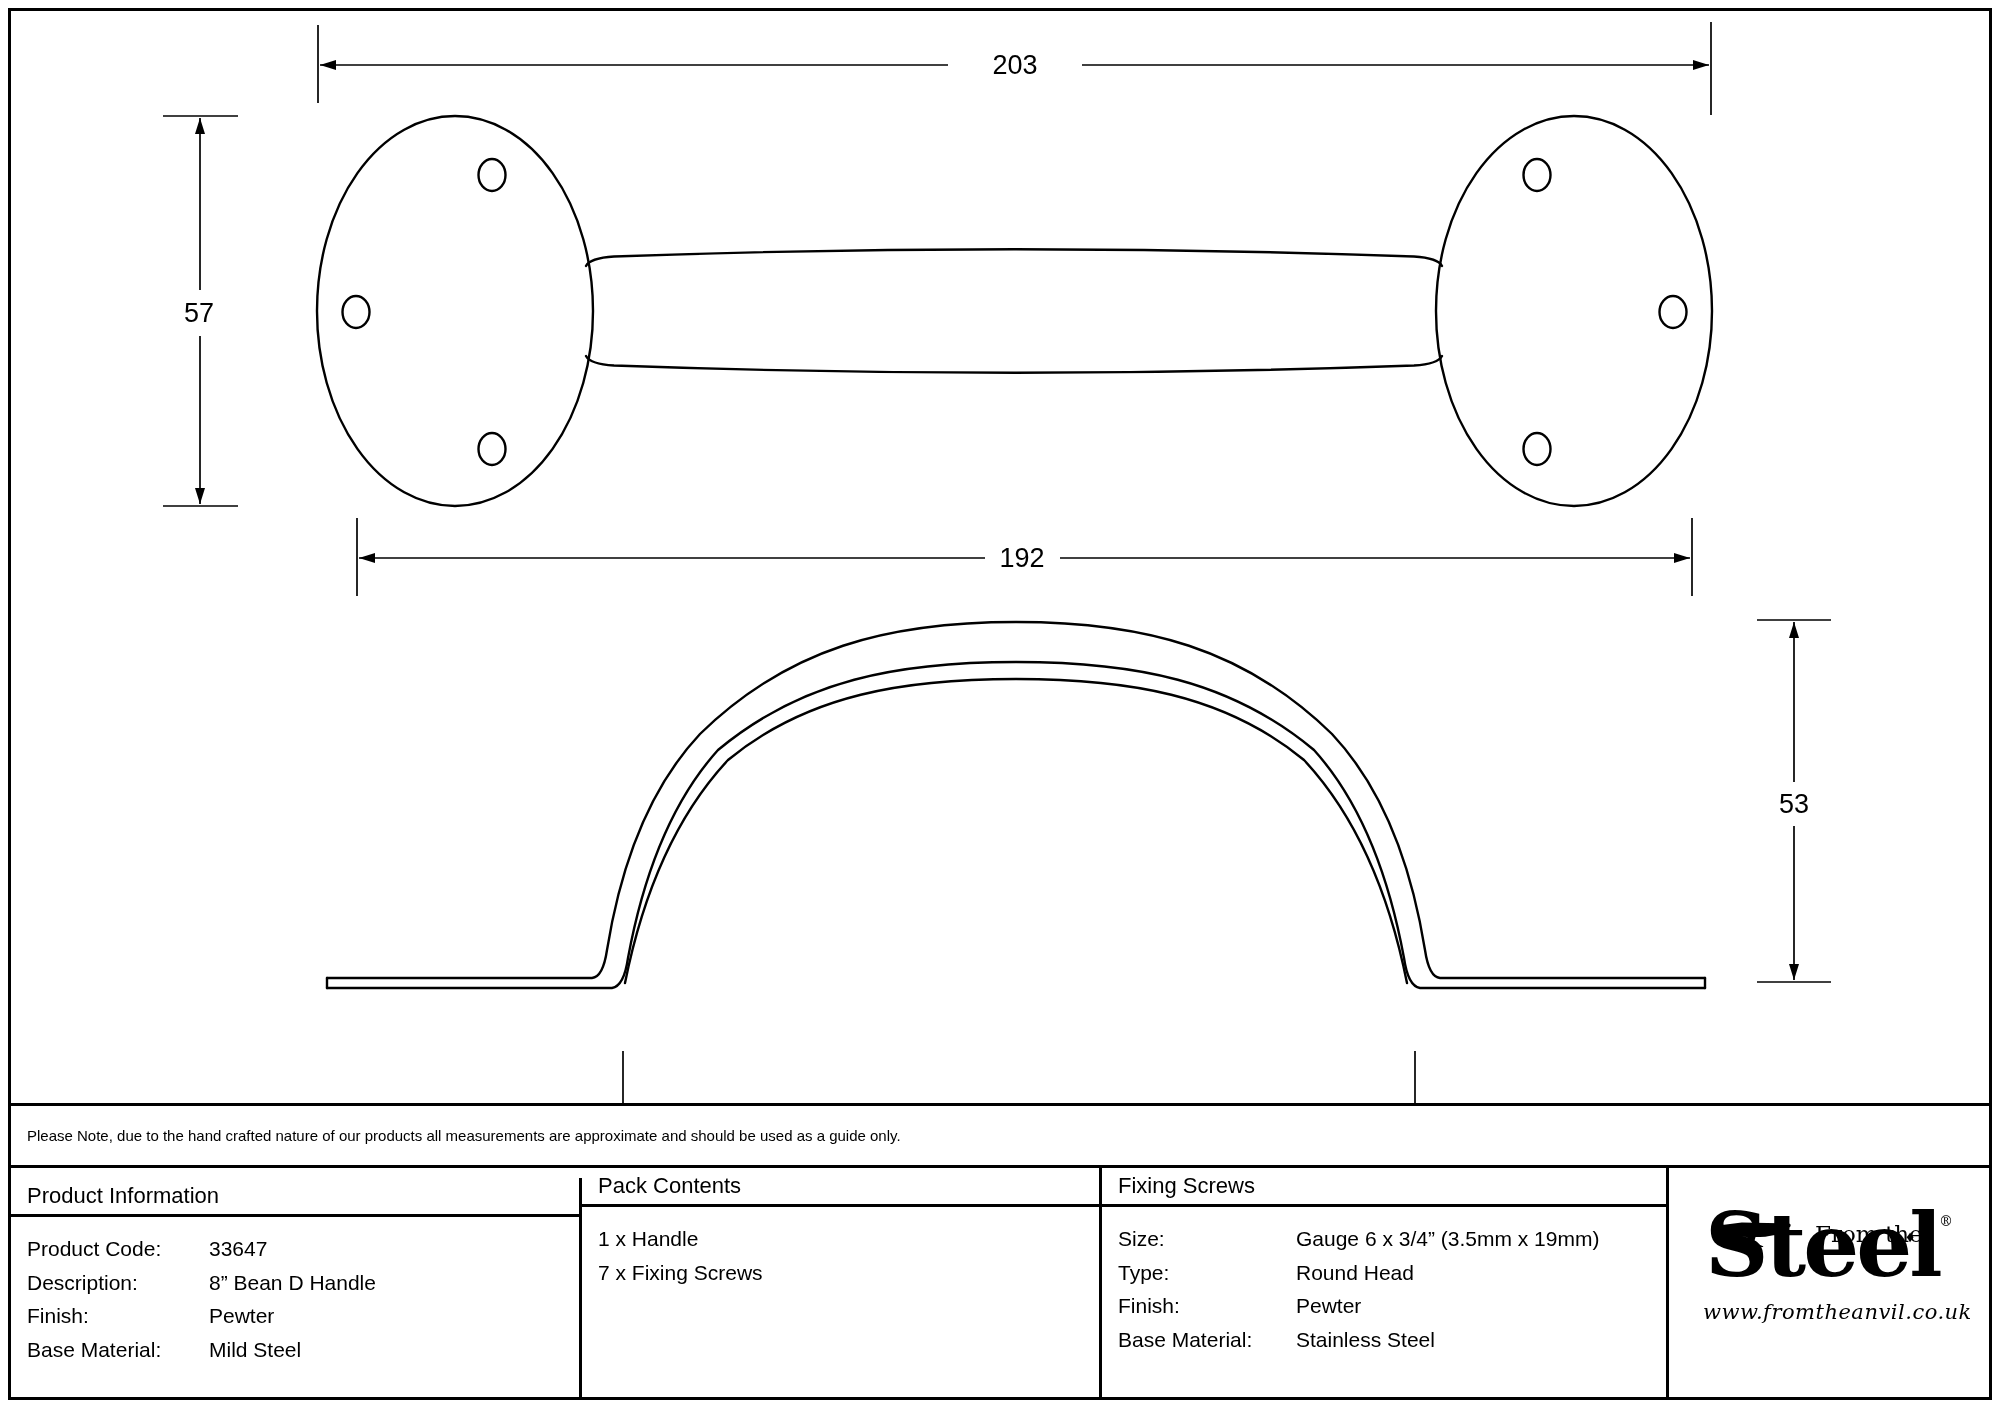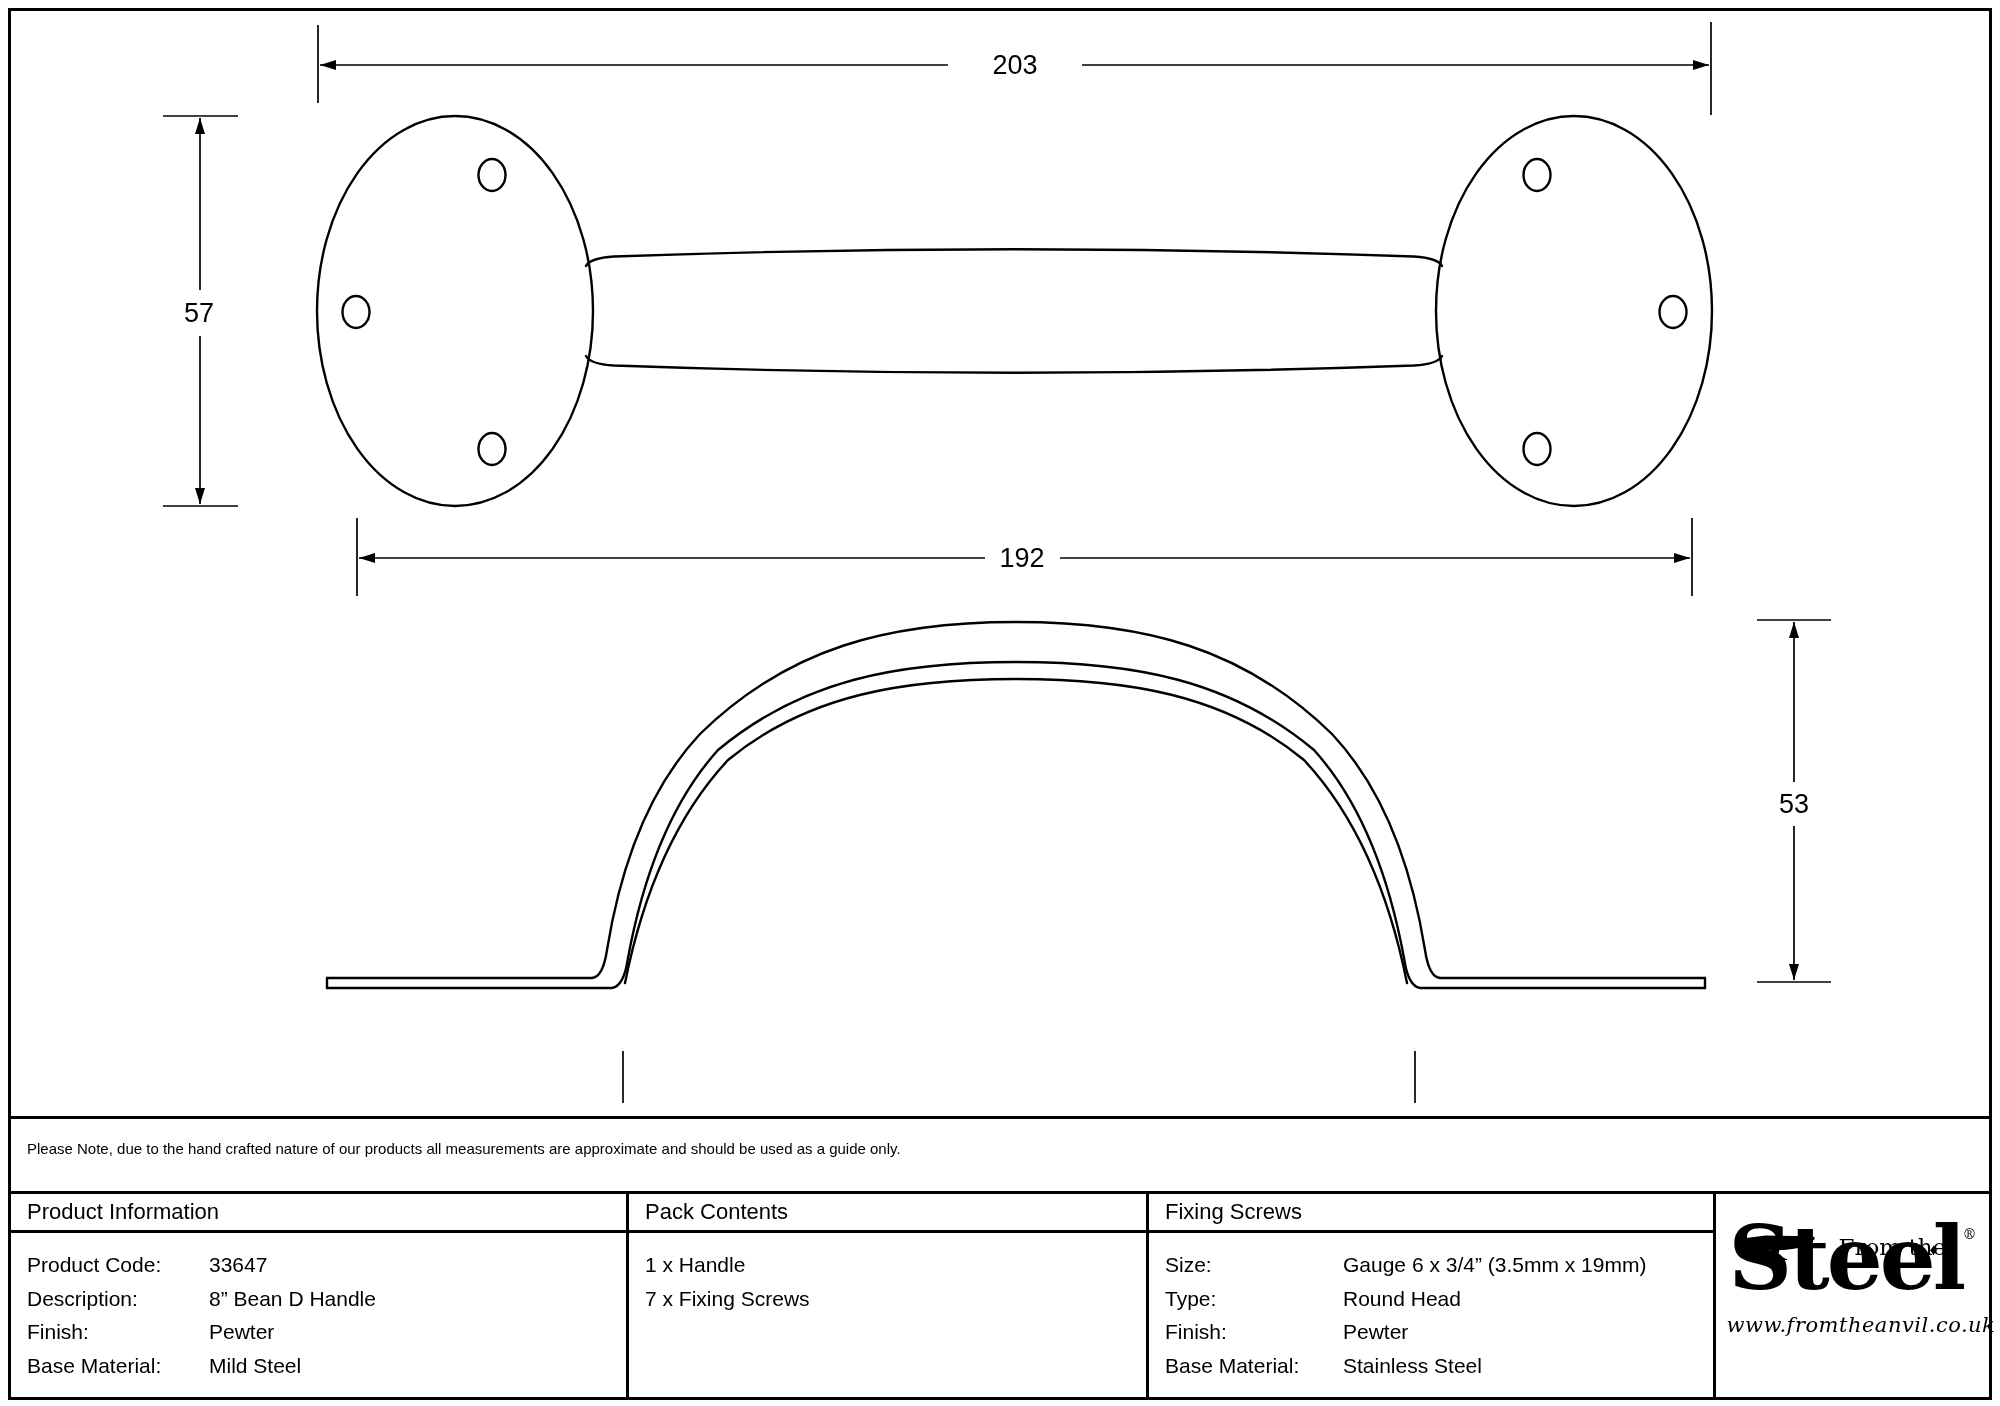--- a/index.html
+++ b/index.html
@@ -3,31 +3,31 @@
 <meta charset="utf-8">
 <style>
   html,body{margin:0;padding:0;}
   body{
     width:2000px;height:1406px;position:relative;background:#fff;
     font-family:"Liberation Sans", sans-serif;color:#000;
   }
   .sheet{
     position:absolute;left:8px;top:8px;width:1984px;height:1392px;
     border:3px solid #000;box-sizing:border-box;
-    display:flex;flex-direction:column;background:#fff;gap:13px;
+    display:flex;flex-direction:column;background:#fff;
   }
   .drawing-area{height:1092px;position:relative;overflow:hidden;}
   .drawing-area svg{display:block;width:100%;height:100%;}
   .note-row{
     border-top:3px solid #000;flex:0 0 62px;display:flex;align-items:center;
     padding:0 16px;font-size:15px;box-sizing:border-box;
   }
   .table-row{border-top:3px solid #000;flex:1;display:flex;min-height:0;}
   .tcol{box-sizing:border-box;display:flex;flex-direction:column;}
-  .tcol-1{width:618px;}
+  .tcol-1{width:571px;margin-top:10px;}
   .tcol-2{width:520px;}
   .tcol-3{width:567px;}
   .tcol-4{flex:1;align-items:center;justify-content:center;}
   .tcol:not(.tcol-4){border-right:3px solid #000;}
   .tcell-header{
     height:39px;border-bottom:3px solid #000;display:flex;align-items:center;
     padding:0 16px;font-size:22px;box-sizing:border-box;flex:0 0 auto;
   }
   .tcell-body{padding:15px 16px 0 16px;font-size:21px;}
   .kv{display:grid;grid-template-columns:182px 1fr;line-height:33.5px;}

